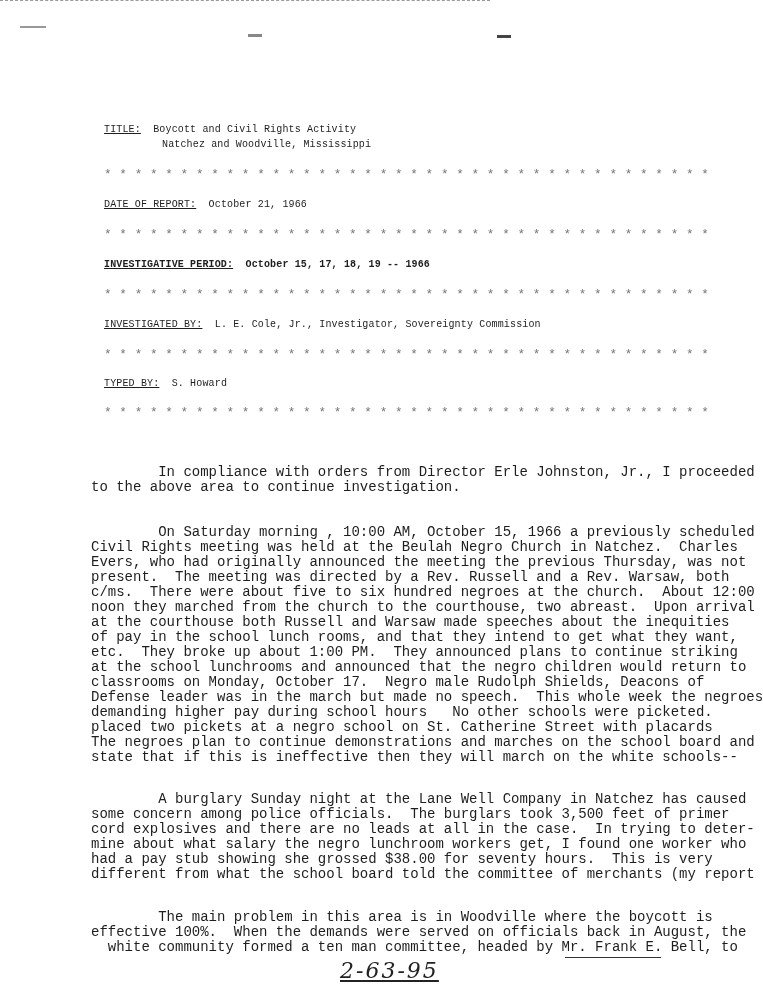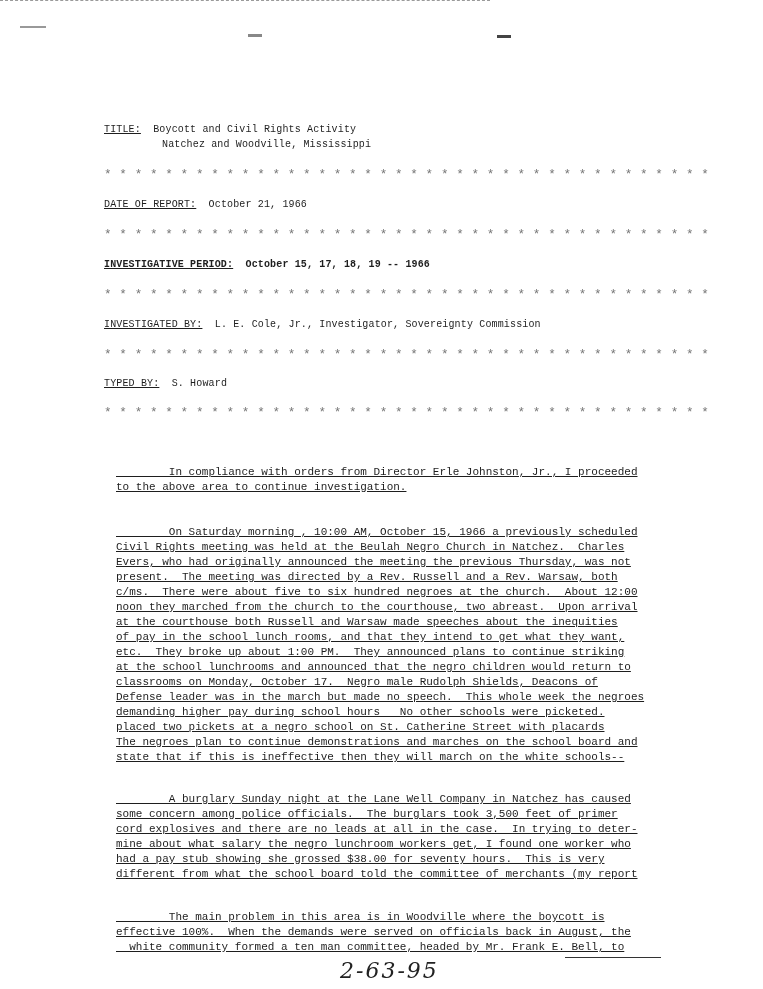--- a/index.html
+++ b/index.html
@@ -15,26 +15,27 @@
     .speck { position: absolute; background: #555; }
     .line {
       position: absolute; left: 104px; font-size: 10px; line-height: 15px;
       white-space: pre; letter-spacing: 0.15px;
     }
     .hdr-label { text-decoration: underline; text-decoration-style: solid; }
     .stars {
       position: absolute; left: 104px; font-size: 12.6px; color: #777;
       white-space: pre; letter-spacing: 0.1px;
     }
-    .para { position: absolute; left: 116px; width: 620px; font-size: 11px; line-height: 15px; text-decoration: underline; }
+    .para { position: absolute; left: 91px; width: 620px; font-size: 14px; line-height: 15px; }
     .para .pl { white-space: pre; display: block; }
     .handwritten {
       position: absolute; left: 340px; top: 958px;
       font-family: "DejaVu Serif", serif; font-style: italic; font-size: 22px; color: #222;
       letter-spacing: 2px;
+      text-decoration: underline;
     }
     .pen-underline { position: absolute; height: 1px; background: #333; }
   </style>
 </head>
 <body>
 
 <div class="topdots"></div>
 <div class="speck" style="left:20px;top:26px;width:26px;height:2px;background:#999;"></div>
 <div class="speck" style="left:248px;top:34px;width:14px;height:3px;background:#888;"></div>
 <div class="speck" style="left:497px;top:35px;width:14px;height:3px;background:#444;"></div>

